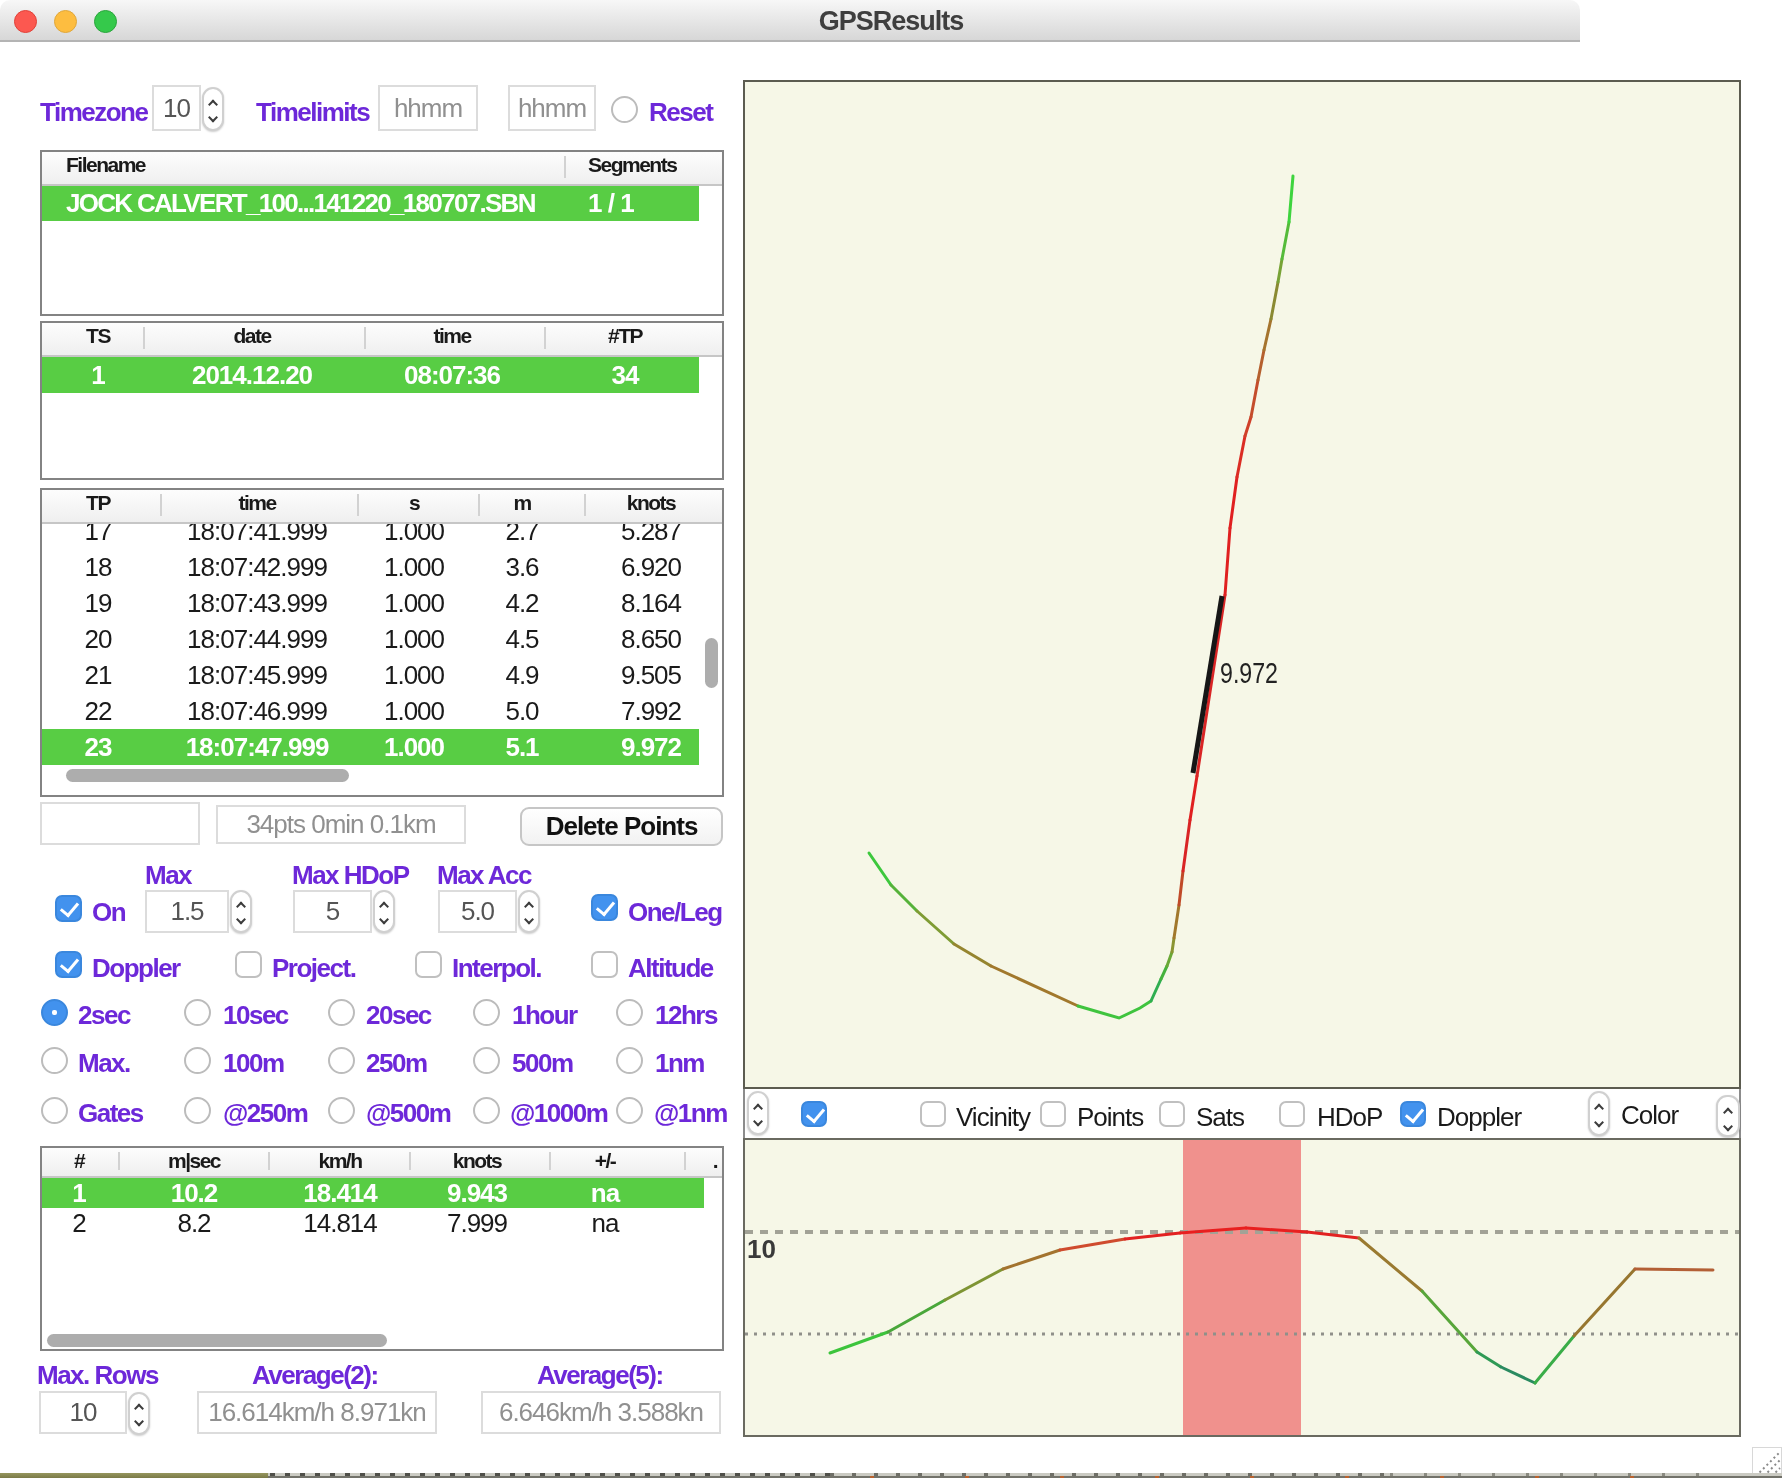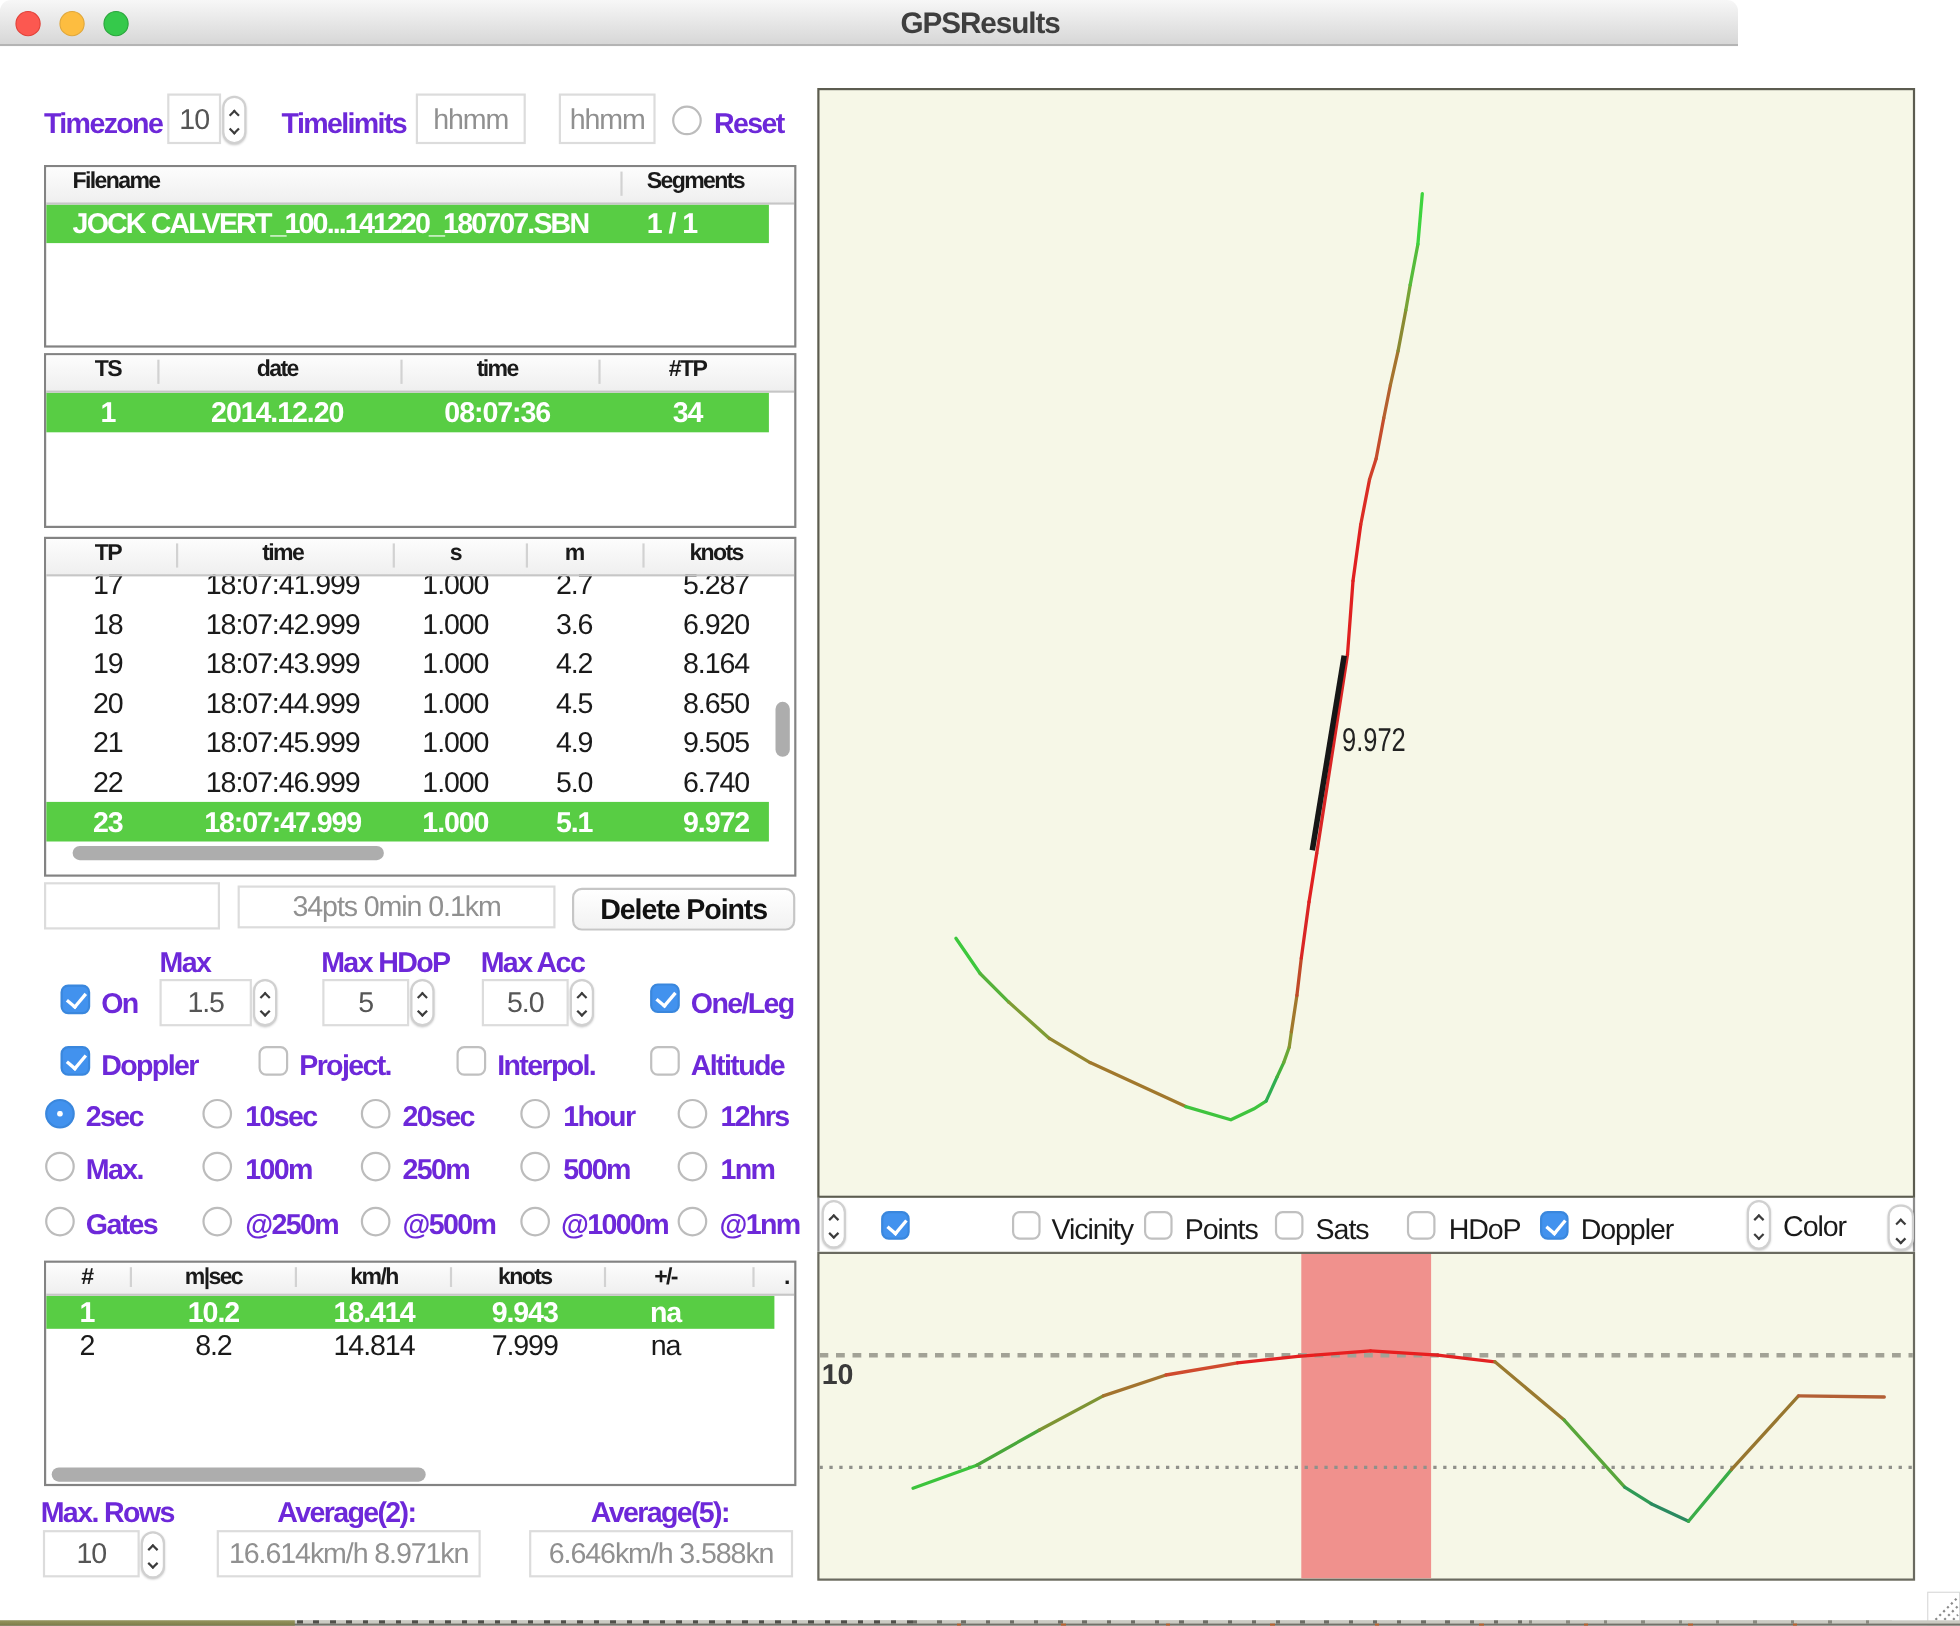--- a/index.html
+++ b/index.html
@@ -115,21 +115,21 @@
       <div class="cell ctr" style="left:215px">18:07:45.999</div>
       <div class="cell ctr" style="left:372px">1.000</div>
       <div class="cell ctr" style="left:480px">4.9</div>
       <div class="cell ctr" style="left:609px">9.505</div>
   </div>
   <div class="row" style="top:203px;width:657px;height:36px;line-height:36px">
     <div class="cell ctr" style="left:56px">22</div>
       <div class="cell ctr" style="left:215px">18:07:46.999</div>
       <div class="cell ctr" style="left:372px">1.000</div>
       <div class="cell ctr" style="left:480px">5.0</div>
-      <div class="cell ctr" style="left:609px">6.740</div>
+      <div class="cell ctr" style="left:609px">7.992</div>
   </div>
   <div class="row grow" style="top:239px;width:657px;height:36px;line-height:36px">
     <div class="cell ctr" style="left:56px">23</div>
       <div class="cell ctr" style="left:215px">18:07:47.999</div>
       <div class="cell ctr" style="left:372px">1.000</div>
       <div class="cell ctr" style="left:480px">5.1</div>
       <div class="cell ctr" style="left:609px">9.972</div>
   </div>
   <div class="th" style="height:34px">
     <div class="hc ctr" style="left:56px">TP</div>
@@ -140,21 +140,21 @@
     <div class="vsep" style="left:436px"></div>
     <div class="hc ctr" style="left:480px">m</div>
     <div class="vsep" style="left:542px"></div>
     <div class="hc ctr" style="left:609px">knots</div>
   </div>
   <div class="thumb" style="left:663px;top:148px;width:13px;height:50px"></div>
   <div class="thumb" style="left:24px;top:279px;width:283px;height:13px"></div>
 </div>
 
 <div class="fld" style="left:40px;top:802px;width:160px;height:43px"></div>
-<div class="fld gray" style="left:216px;top:805px;width:289px;height:39px;line-height:35px">34pts 0min 0.1km</div>
+<div class="fld gray" style="left:216px;top:805px;width:250px;height:39px;line-height:35px">34pts 0min 0.1km</div>
 <div class="abs" style="left:520px;top:807px;width:203px;height:39px;border:2px solid #c6c6c6;border-radius:9px;background:linear-gradient(#fff,#f2f2f2);font-size:26px;font-weight:bold;color:#111;text-align:center;line-height:35px;letter-spacing:-1px">Delete Points</div>
 
 <div class="lbl" style="left:145px;top:860px">Max</div>
 <div class="lbl" style="left:292px;top:860px">Max HDoP</div>
 <div class="lbl" style="left:437px;top:860px">Max Acc</div>
 <div class="cb on" style="left:55px;top:895px"></div>
 <div class="lbl" style="left:92px;top:897px">On</div>
 <div class="fld" style="left:145px;top:890px;width:84px;height:43px;line-height:39px">1.5</div>
 <div class="stp" style="left:230px;top:890px;height:43px">
     <i class="chu" style="top:11px"></i>

